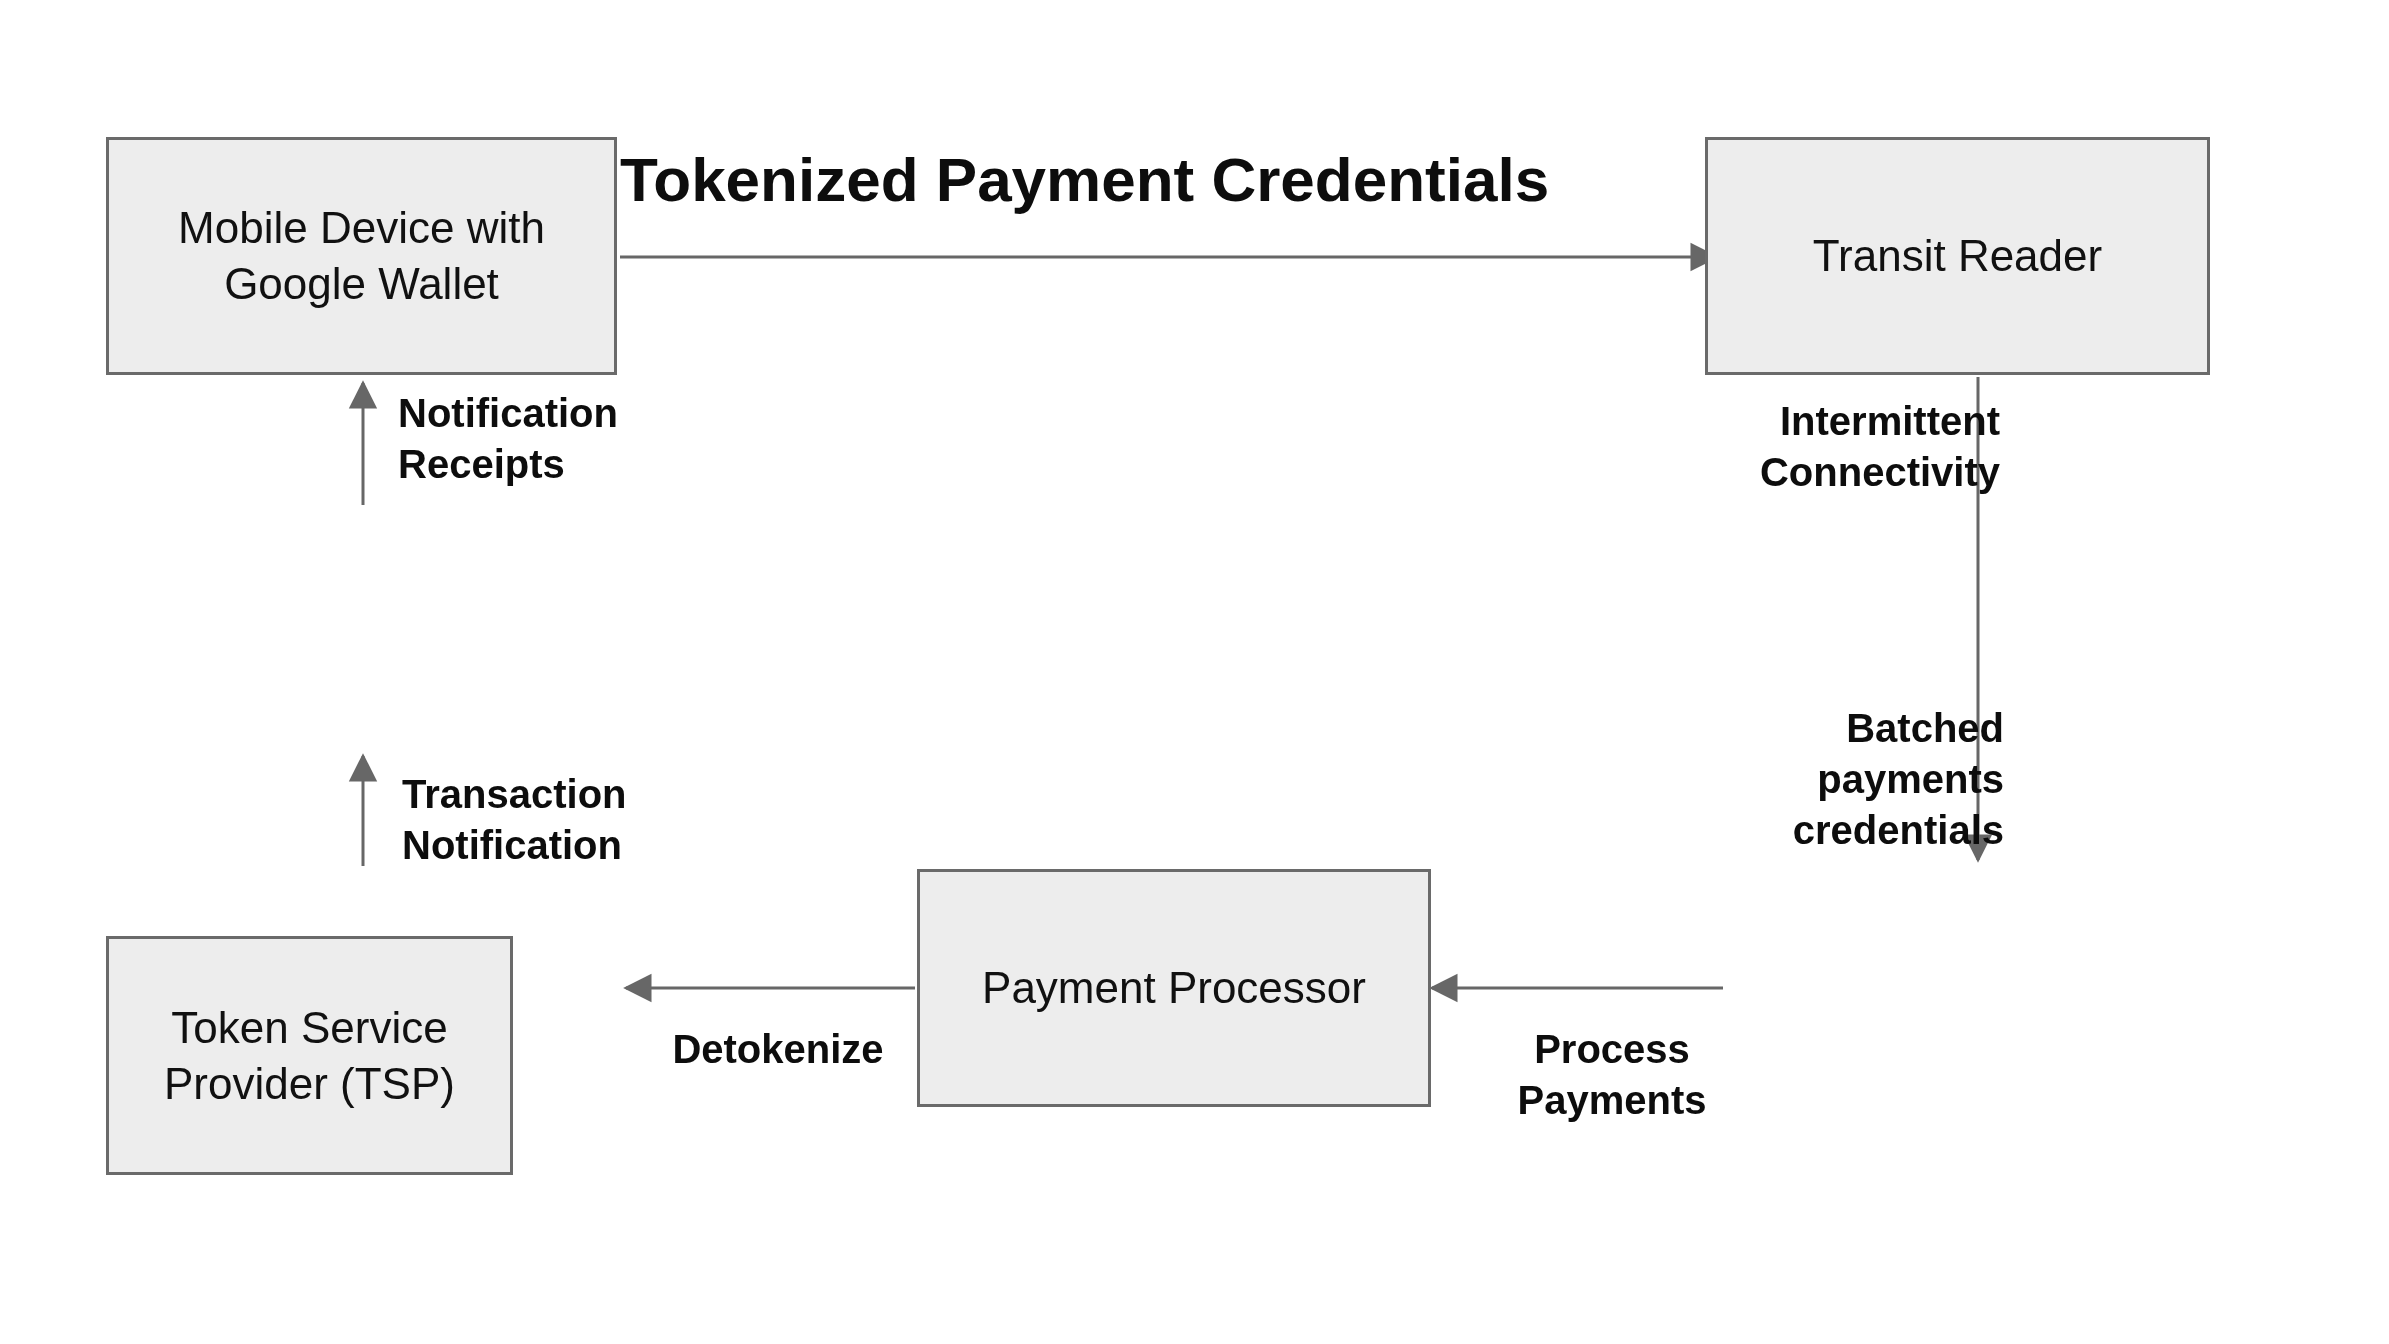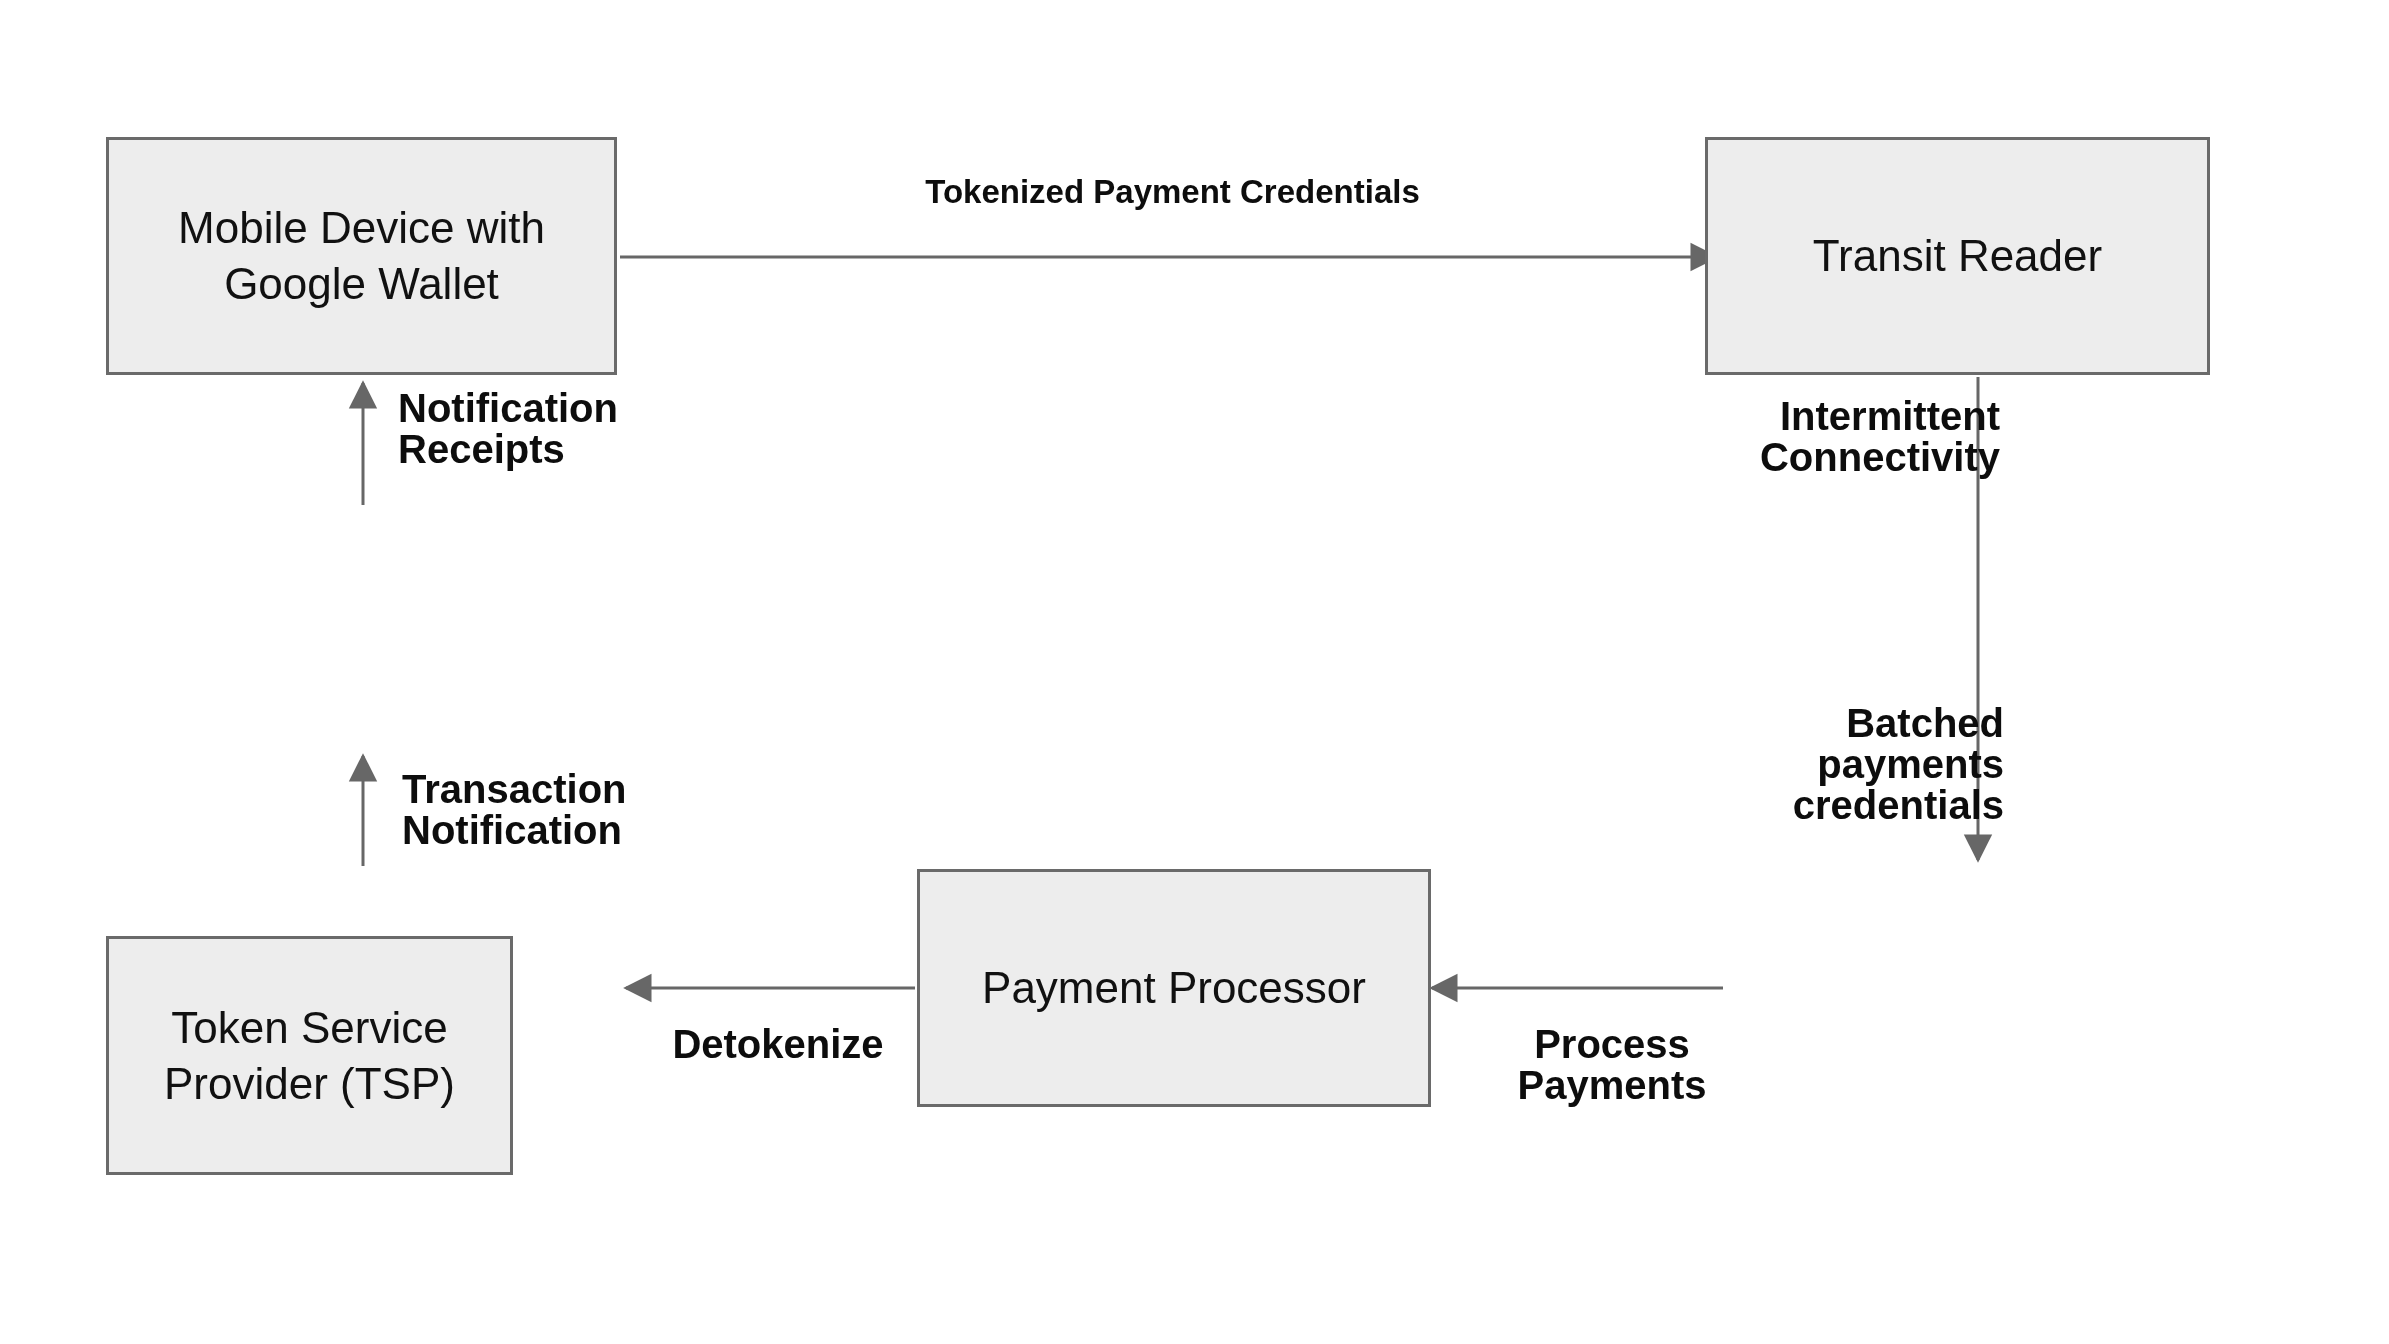--- a/index.html
+++ b/index.html
@@ -35,27 +35,27 @@
   #node-transit-reader     { left: 1705px; top: 137px; width: 505px; height: 238px; }
   #node-google-server      { left: 106px;  top: 505px; width: 511px; height: 243px; }
   #node-tsp                { left: 106px;  top: 920px; width: 407px; height: 239px; margin-top: 16px; }
   #node-payment-processor  { left: 917px;  top: 869px; width: 514px; height: 238px; }
   #node-transit-server     { left: 1725px; top: 868px; width: 505px; height: 239px; }
 
   .edge-label {
     position: absolute;
     font-weight: bold;
     font-size: 40px;
-    line-height: 41px;
+    line-height: 51px;
     color: #0d0d0d;
     white-space: pre-line;
   }
   #label-tokenized-payment-credentials {
-    left: 620px; top: 164px; width: 1105px;
-    text-align: center; font-size: 33px; line-height: 56px;
+    left: 620px; top: 152px; width: 1105px;
+    text-align: left; font-size: 62px; line-height: 56px;
   }
   #label-notification-receipts   { left: 398px;  top: 388px; text-align: left; }
   #label-intermittent-connectivity { right: 437px; top: 396px; text-align: right; }
   #label-batched-payments        { right: 433px;  top: 703px; text-align: right; }
   #label-transaction-notification { left: 402px;  top: 769px; text-align: left; }
   #label-detokenize              { left: 617px;  top: 1024px; width: 322px; text-align: center; }
   #label-process-payments        { left: 1462px; top: 1024px; width: 300px; text-align: center; }
 </style>
 </head>
 <body>

